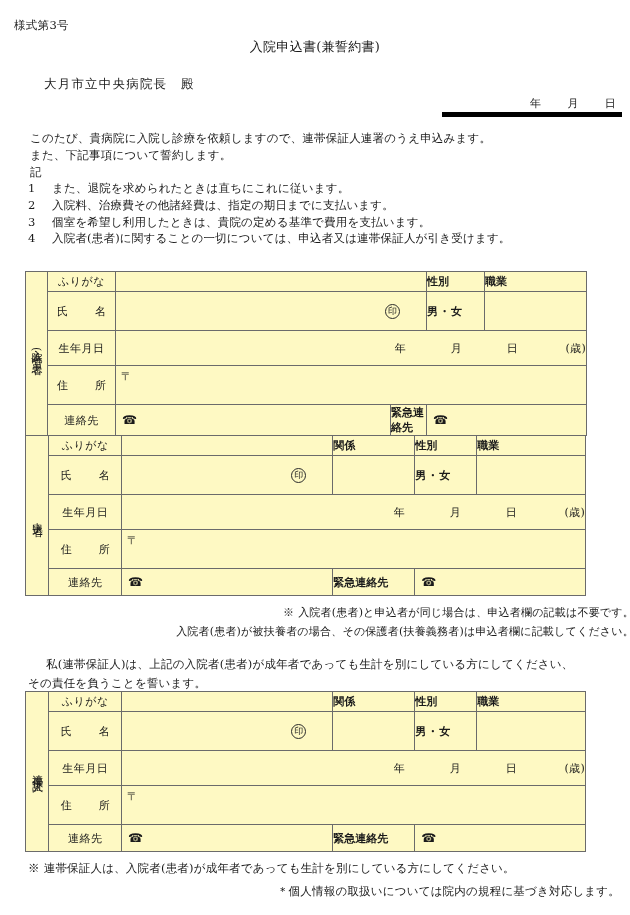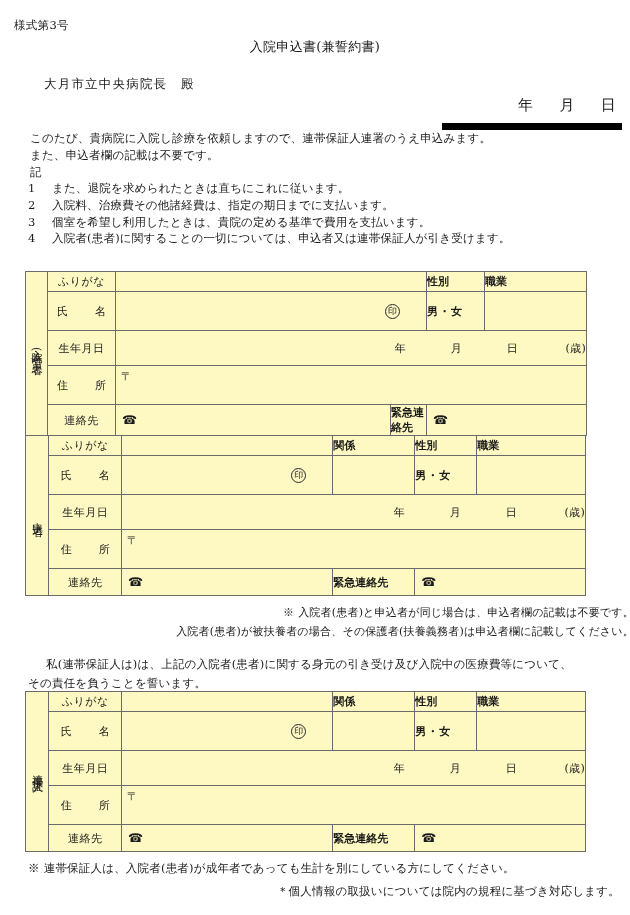--- a/index.html
+++ b/index.html
@@ -45,24 +45,24 @@
     left: 44px;
     top: 76px;
     font-size: 12.5px;
     letter-spacing: 1.2px;
   }
   .date-line {
     position: absolute;
     right: 8px;
     top: 96px;
     width: 180px;
-    border-bottom: 7px solid #000000;
-    padding-bottom: 8px;
+    border-bottom: 5px solid #000000;
+    padding-bottom: 1px;
     text-align: right;
-    font-size: 15px;
+    font-size: 11px;
     letter-spacing: 0.3px;
   }
   .date-line .dl-y { margin-right: 26px; }
   .date-line .dl-m { margin-right: 26px; }
   .date-line .dl-d { margin-right: 6px; }
 
   
   .intro {
     position: absolute;
     left: 30px;
@@ -242,21 +242,21 @@
   <div class="doc-title">入院申込書(兼誓約書)</div>
 
   <div class="addressee">大月市立中央病院長　殿</div>
 
   <div class="date-line">
     <span class="dl-y">年</span><span class="dl-m">月</span><span class="dl-d">日</span>
   </div>
 
   <div class="intro">
     <span class="note-line">このたび、貴病院に入院し診療を依頼しますので、連帯保証人連署のうえ申込みます。</span>
-    <span class="note-line">また、申込者欄の記載は不要です。</span>
+    <span class="note-line">また、下記事項について誓約します。</span>
     <span class="ki">記</span>
   </div>
 
   <div class="clauses">
     <span class="clause">
       <span class="num">1</span>
       <span class="sub">また、退院を求められたときは直ちにこれに従います。</span>
     </span>
     <span class="clause">
       <span class="num">2</span>
@@ -379,21 +379,21 @@
   </table>
 
   <div class="note-block" style="top:603px;">
     <span class="note-line">
       <span class="note-mark">※</span><span>入院者(患者)と申込者が同じ場合は、申込者欄の記載は不要です。</span>
     </span>
     <span class="note-line indent">入院者(患者)が被扶養者の場合、その保護者(扶養義務者)は申込者欄に記載してください。</span>
   </div>
 
   <div class="pledge" style="top:655px;">
-    <span class="l1">私(連帯保証人は)は、上記の入院者(患者)に関する身元の引き受け及び入院中の医療費等について、</span>
+    <span class="l1">私(連帯保証人)は、上記の入院者(患者)が成年者であっても生計を別にしている方にしてください、</span>
     <span class="l2">その責任を負うことを誓います。</span>
   </div>
 
   <table class="form-table" style="top:691px;">
     <colgroup>
       <col style="width:22px">
         <col style="width:68px">
         <col style="width:198px">
       <col style="width:77px">
         <col style="width:58px">

